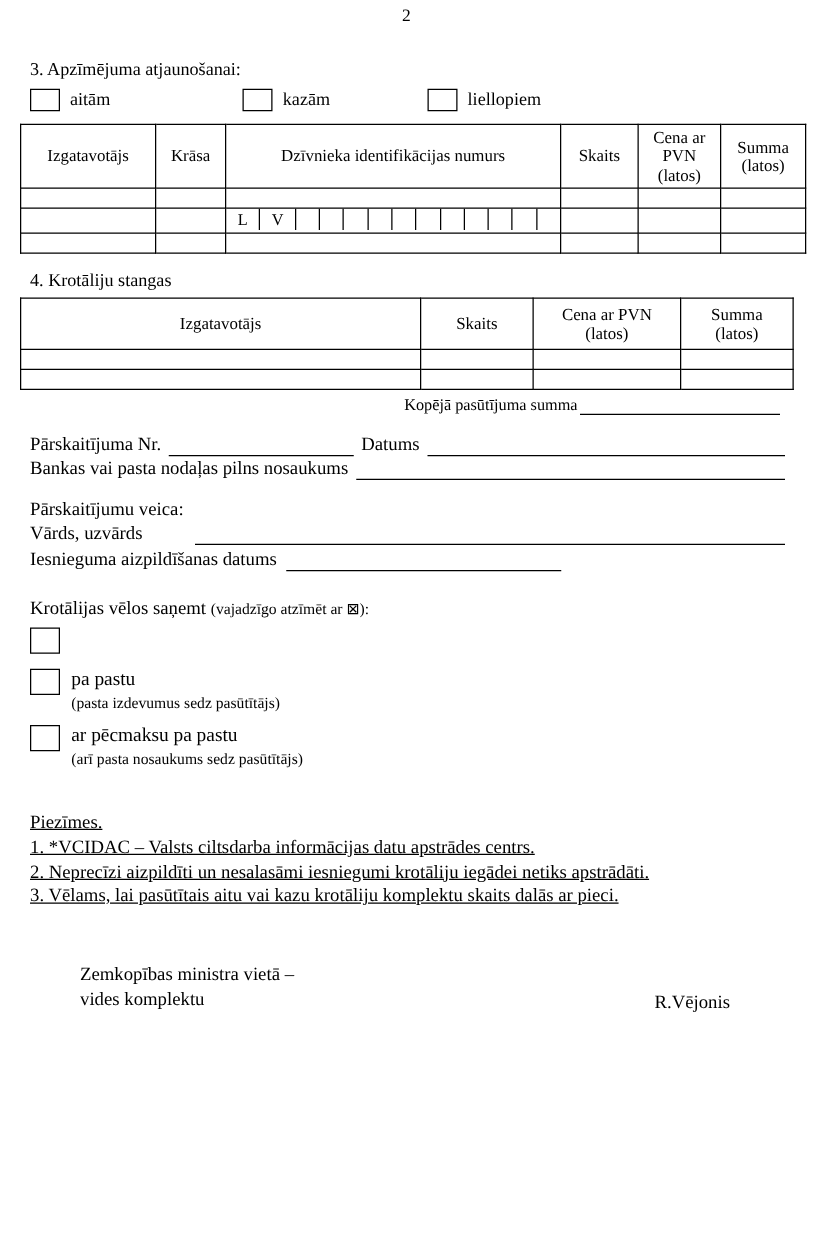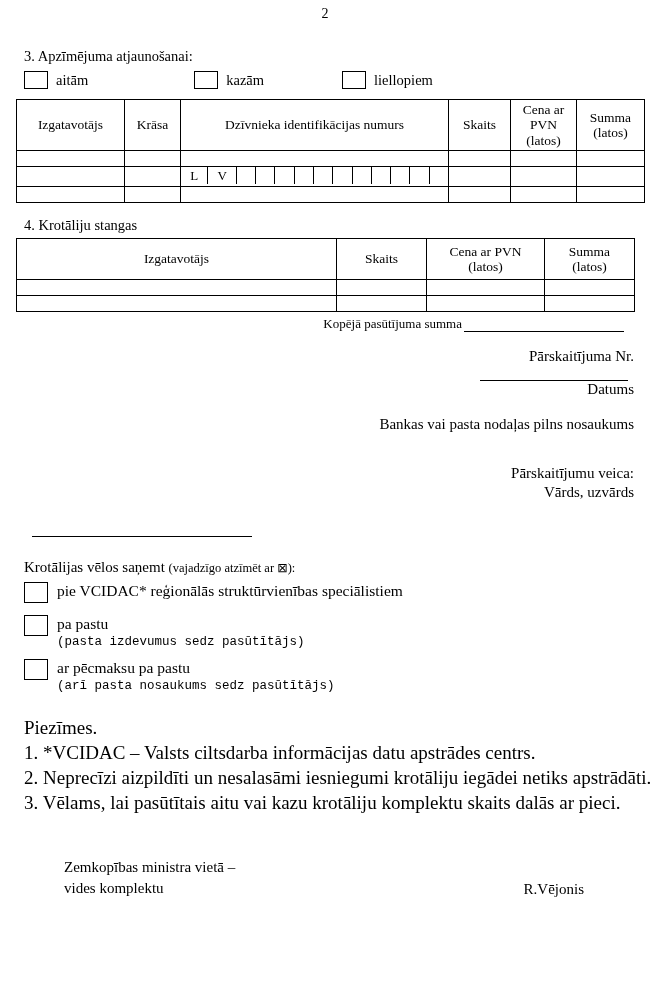--- a/index.html
+++ b/index.html
@@ -116,21 +116,20 @@
   }
 
   
   .fld-block { margin-top: 16px; }
   .fld {
     font-size: 15px;
     margin: 0 0 2px 8px;
     display: flex;
     align-items: flex-end;
     white-space: nowrap;
-    flex-direction: column;
   }
   .fld .lbl { }
   .ul-fill {
     border-bottom: 1px solid #000;
     height: 15px;
     margin: 0 6px;
     flex: 1 1 auto;
   }
   .ul-fixed {
     border-bottom: 1px solid #000;
@@ -183,26 +182,27 @@
   }
   .opt .box {
     width: 22px;
     height: 19px;
     border: 1px solid #000;
     flex: none;
     margin-right: 9px;
     background: #fff;
   }
   .opt .txt { font-size: 15.5px; line-height: 1.1; }
-  .opt .sub { font-size: 12.5px; margin-top: 2px; font-family: Liberation Mono, monospace; }
+  .opt .sub { font-size: 12.5px; margin-top: 2px; }
 
   .notes {
-    margin: 22px 0 0 8px;
-    font-size: 19px;
+    margin: 34px 0 0 8px;
+    font-size: 15px;
     line-height: 1.32;
+    text-decoration: underline;
   }
   .notes div { white-space: nowrap; }
 
   .sign {
     margin: 42px 0 0 48px;
     font-size: 15px;
     display: flex;
     justify-content: space-between;
     width: 520px;
     gap: 36px;
@@ -365,31 +365,31 @@
         <span class="lbl">Pārskaitījumu veica:</span>
       </div>
       <div class="fld">
         <span class="lbl">Vārds, uzvārds</span>
         <span class="ul-fill" style="margin-left:42px"></span>
       </div>
     </div>
 
 
     <div class="date-row">
+      <span>Iesnieguma aizpildīšanas datums</span>
       <span class="date-ul"></span>
     </div>
 
     <div class="recv-head">
       <span>Krotālijas vēlos saņemt</span>
       <span class="small">(vajadzīgo atzīmēt ar ⊠):</span>
     </div>
 
     <div class="opt">
       <span class="box"></span>
-      <span class="txt">pie VCIDAC* reģionālās struktūrvienības speciālistiem</span>
     </div>
 
 
     <div class="opt" style="margin-top:12px">
       <span class="box"></span>
       <span>
         <span class="txt">pa pastu</span>
         <div class="sub">(pasta izdevumus sedz pasūtītājs)</div>
       </span>
     </div>

